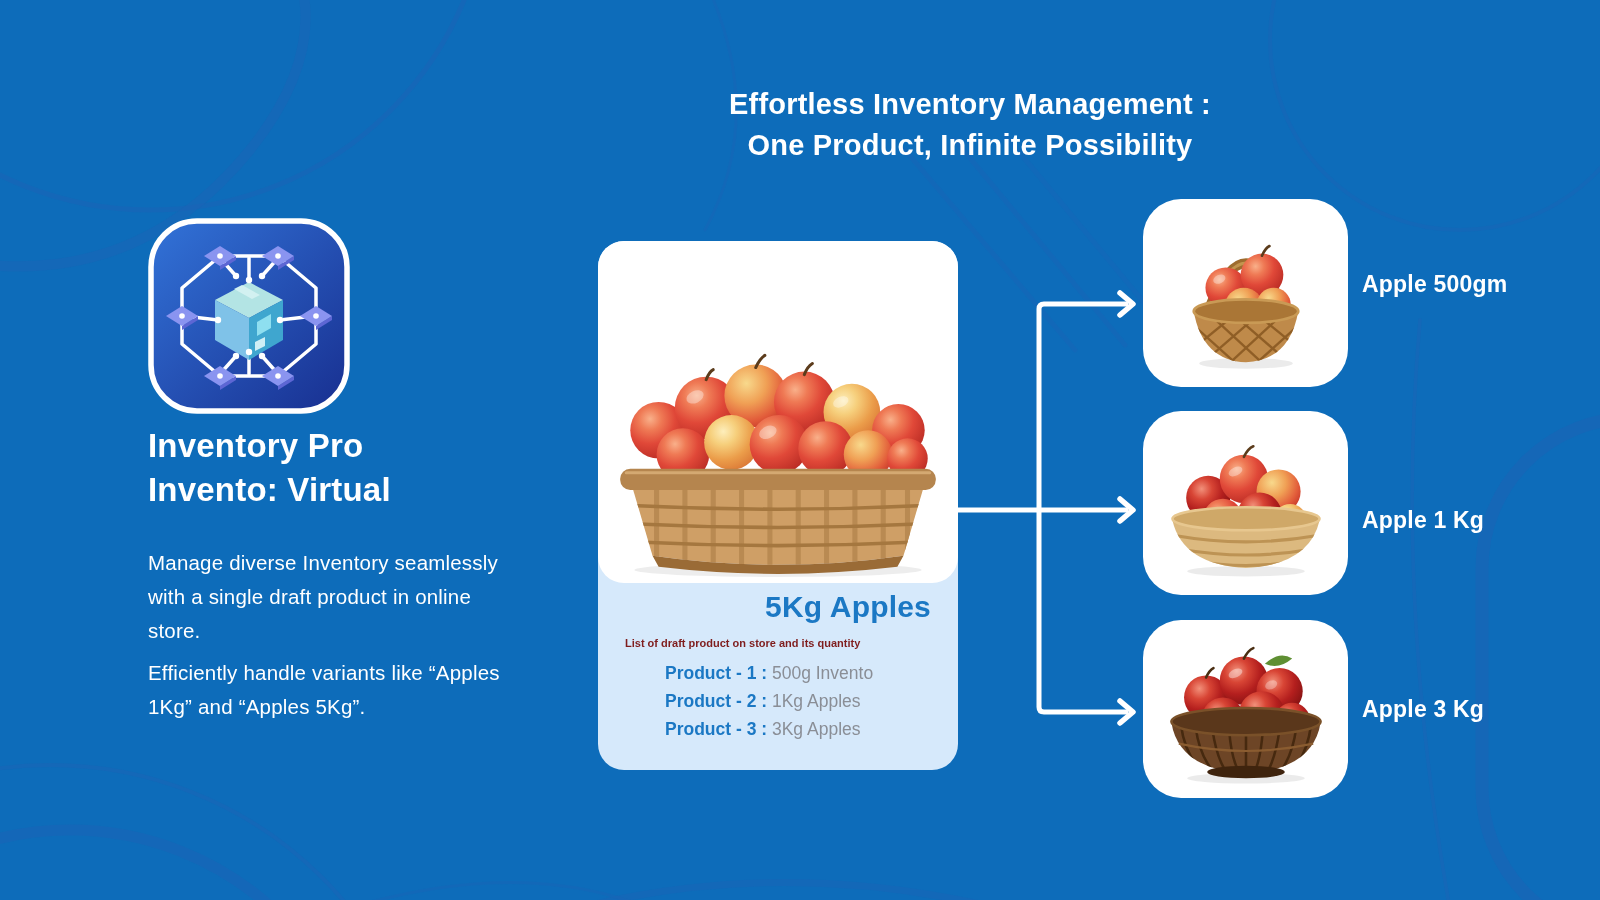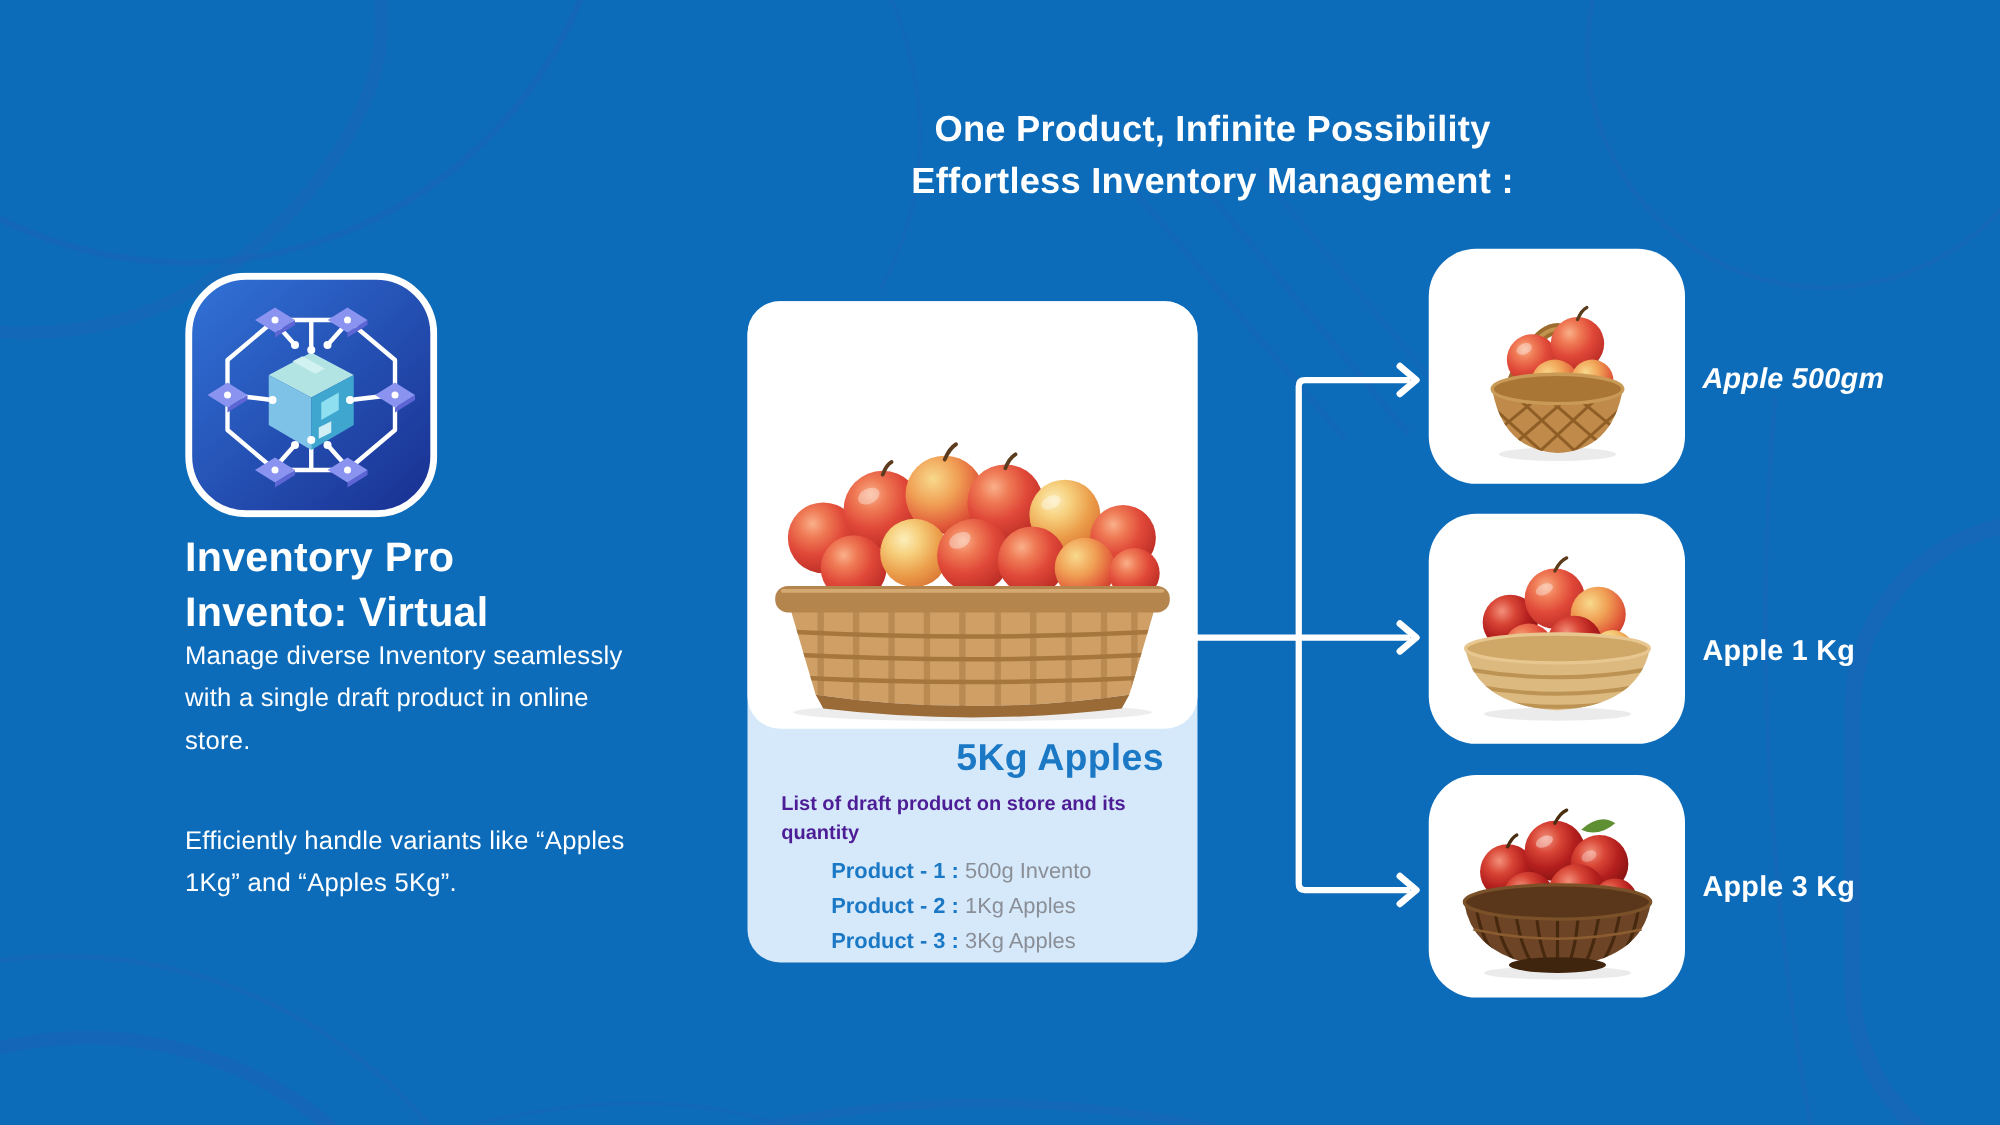--- a/index.html
+++ b/index.html
@@ -23,56 +23,56 @@
   
   .app-icon{position:absolute;left:148px;top:218px;width:202px;height:196px;}
   .brand-title{
     position:absolute;left:148px;top:424px;width:330px;
     color:#fff;font-weight:800;font-size:33px;line-height:44px;letter-spacing:.2px;
   }
   .brand-para{
     position:absolute;left:148px;color:#fff;font-weight:500;
     font-size:20.5px;line-height:34px;width:378px;letter-spacing:.2px;
   }
-  #para1{top:508px;}
+  #para1{top:546px;}
   #para2{top:656px;}
 
   
   .draft-card{
     position:absolute;left:598px;top:241px;width:360px;height:529px;
     border-radius:26px;background:#d6e9fb;
   }
   .draft-photo{
     position:absolute;left:0;top:0;width:360px;height:342px;
     background:#ffffff;border-radius:26px;
     display:flex;align-items:flex-end;justify-content:center;overflow:hidden;
   }
   .draft-body{position:absolute;left:27px;top:348px;width:306px;}
   .draft-title{color:#1b78c4;font-weight:800;font-size:30px;line-height:36px;letter-spacing:.2px;text-align:right;}
-  .draft-sub{margin-top:7px;color:#4c1d95;font-weight:600;font-size:16px;line-height:23px;}
+  .draft-sub{margin-top:7px;color:#7f1d1d;font-weight:600;font-size:11px;line-height:23px;}
   .product-row{margin-top:9px;font-size:17.5px;line-height:19px;white-space:nowrap;}
   .product-label{color:#1b78c4;font-weight:600;margin-left:40px;}
   .product-value{color:#8a8e96;font-weight:500;}
 
   
   #flow-arrows{position:absolute;left:0;top:0;width:1600px;height:900px;pointer-events:none;}
 
   
   .variant-card{
     position:absolute;left:1143px;width:205px;background:#fff;border-radius:38px;
     display:flex;align-items:center;justify-content:center;overflow:hidden;
   }
   #variant-card-0{top:199px;height:188px;}
   #variant-card-1{top:411px;height:184px;}
   #variant-card-2{top:620px;height:178px;}
   .variant-label{
     position:absolute;left:1362px;color:#fff;font-weight:800;font-size:23px;line-height:24px;
     letter-spacing:.2px;white-space:nowrap;
   }
-  #variant-label-0{top:290px;font-style:italic;}
+  #variant-label-0{top:272px;}
   #variant-label-1{top:508px;}
   #variant-label-2{top:697px;}
 </style>
 </head>
 <body>
 
 <svg width="0" height="0" aria-hidden="true">
   <defs>
     <radialGradient id="gRed" cx="35%" cy="30%" r="80%">
       <stop offset="0" stop-color="#f9b08a"></stop>
@@ -117,22 +117,22 @@
     <path d="M700,-30 Q770,110 705,230" stroke-width="3" opacity=".4"></path>
     <path d="M905,150 L1075,350" stroke-width="5" opacity=".4"></path>
     <path d="M955,140 L1125,345" stroke-width="5" opacity=".4"></path>
     <path d="M1005,135 L1175,340" stroke-width="5" opacity=".35"></path>
     <path d="M520,925 Q780,840 1060,925" stroke-width="7" opacity=".45"></path>
     <path d="M360,905 Q520,860 640,905" stroke-width="3" opacity=".4"></path>
   </g>
 </svg>
 
 <div class="headline">
+  <div>Effortless Inventory Management :</div>
   <div>One Product, Infinite Possibility</div>
-  <div>Effortless Inventory Management :</div>
 </div>
 
 <div class="app-icon">
   <svg viewBox="0 0 202 196" width="202" height="196">
     <rect x="3" y="3" width="196" height="190" rx="46" fill="url(#icoGrad)" stroke="#ffffff" stroke-width="5.5"></rect>
     <g fill="none" stroke="#ffffff" stroke-width="3.5" stroke-linejoin="round" stroke-linecap="round">
       <path d="M72,38 L130,38 L168,70 L168,126 L130,158 L72,158 L34,126 L34,70 Z"></path>
       <path d="M101,40 V62"></path>
       <path d="M101,156 V134"></path>
       <path d="M36,98 L70,102"></path>

